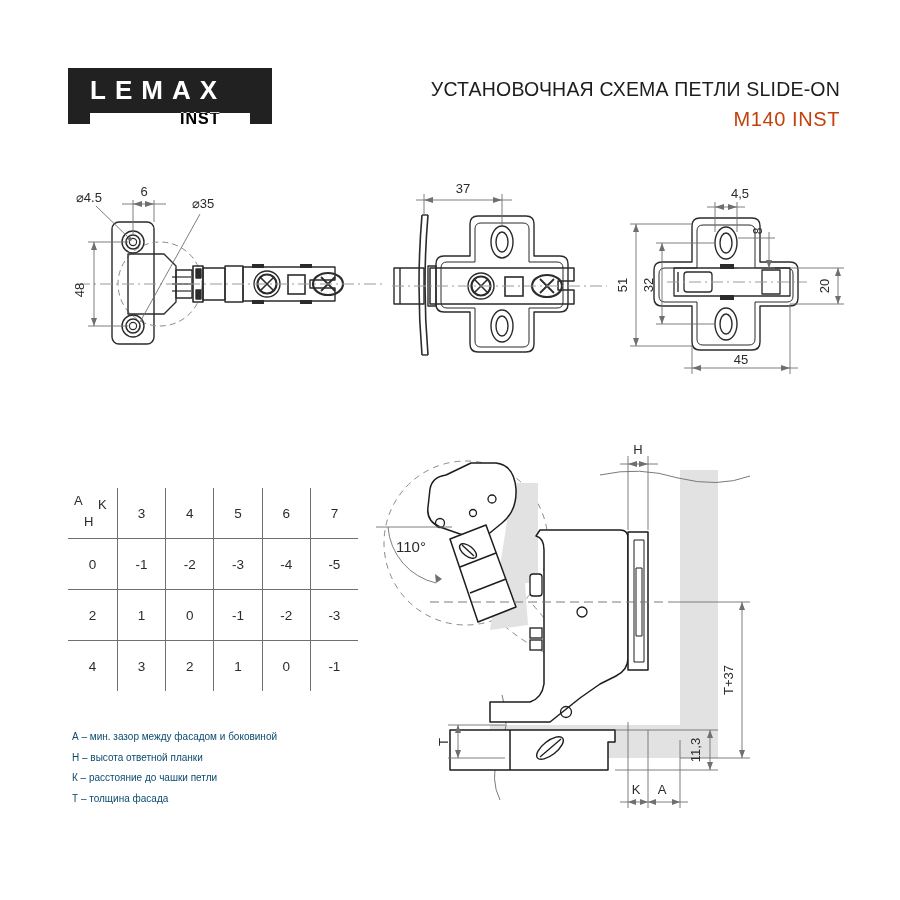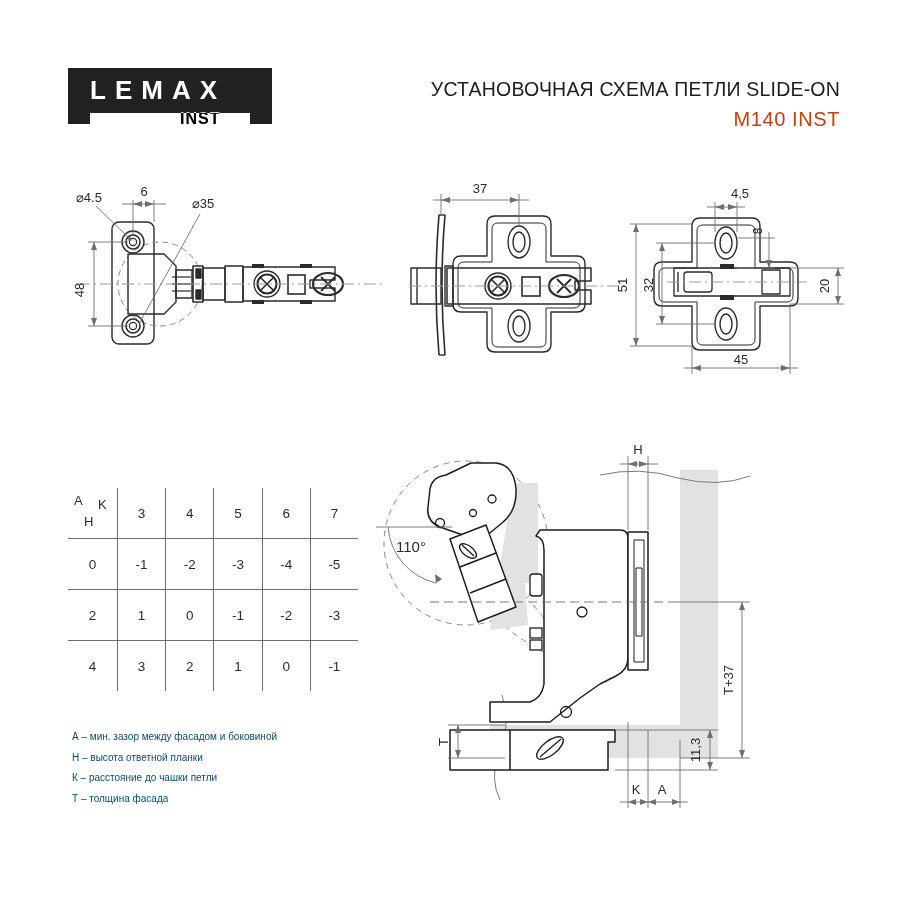--- a/index.html
+++ b/index.html
@@ -151,21 +151,21 @@
 
   <line x1="36" y1="26" x2="70" y2="59" stroke="#6f6f6f" stroke-width="0.9"></line>
   <circle cx="70" cy="59" r="2" fill="#6f6f6f"></circle>
   <text class="dim-txt" x="16" y="22">⌀4.5</text>
 
   <line x1="140" y1="34" x2="80" y2="142" stroke="#6f6f6f" stroke-width="0.9"></line>
   <text class="dim-txt" x="132" y="28">⌀35</text>
 </svg>
 </div>
 
-<div class="abs" style="left:409px;top:180px;text-decoration:underline;">
+<div class="abs" style="left:392px;top:180px;text-decoration:underline;">
 <svg width="220" height="200" viewBox="0 0 220 200">
   <g stroke="#2b2b2b" fill="none" stroke-width="1.4" stroke-linejoin="round">
 
     <path d="M30 35 q-6 70 0 140" stroke-width="1.6"></path>
     <path d="M36 35 q-6 70 0 140" stroke-width="1.6"></path>
     <line x1="30" y1="35" x2="36" y2="35"></line>
     <line x1="30" y1="175" x2="36" y2="175"></line>
 
     <rect x="2" y="88" width="30" height="36"></rect>
     <line x1="8" y1="88" x2="8" y2="124"></line>

